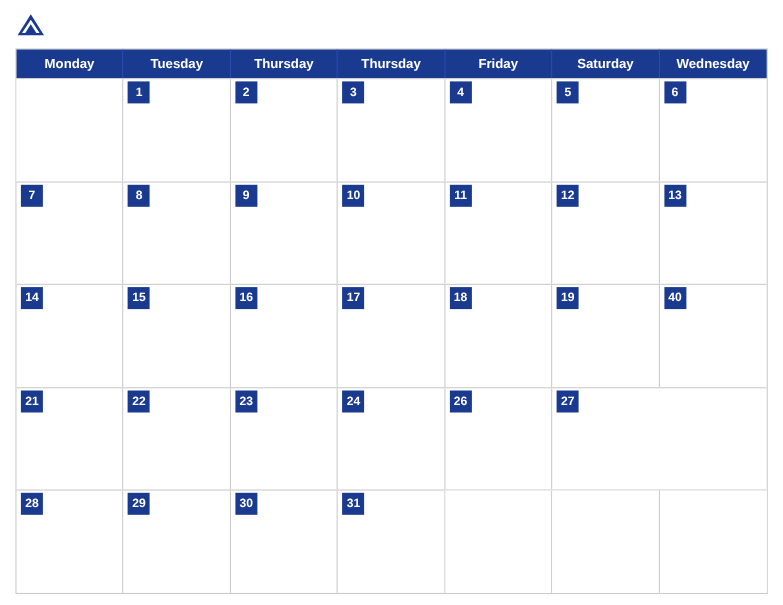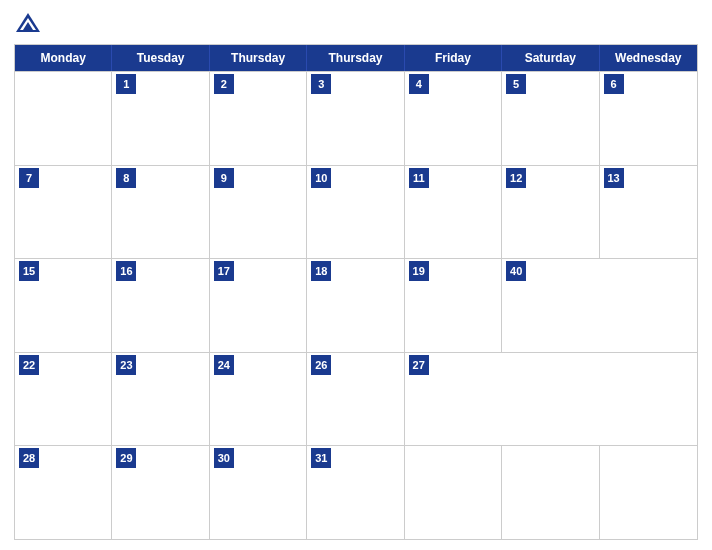--- a/index.html
+++ b/index.html
@@ -206,39 +206,45 @@
           </div>
           <div class="day-cell">
             <div class="day-num">12</div>
           </div>
           <div class="day-cell">
             <div class="day-num">13</div>
           </div>
         </div>
         <div class="week-row">
           <div class="day-cell">
+            <div class="day-num">14</div>
+          </div>
+          <div class="day-cell">
             <div class="day-num">15</div>
           </div>
           <div class="day-cell">
             <div class="day-num">16</div>
           </div>
           <div class="day-cell">
             <div class="day-num">17</div>
           </div>
           <div class="day-cell">
             <div class="day-num">18</div>
           </div>
           <div class="day-cell">
             <div class="day-num">19</div>
           </div>
           <div class="day-cell">
             <div class="day-num">40</div>
           </div>
         </div>
         <div class="week-row">
+          <div class="day-cell">
+            <div class="day-num">21</div>
+          </div>
           <div class="day-cell">
             <div class="day-num">22</div>
           </div>
           <div class="day-cell">
             <div class="day-num">23</div>
           </div>
           <div class="day-cell">
             <div class="day-num">24</div>
           </div>
           <div class="day-cell">

